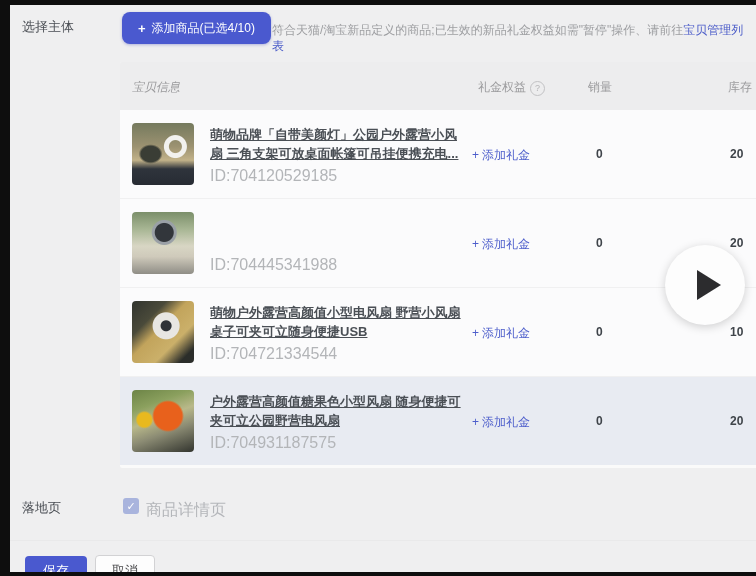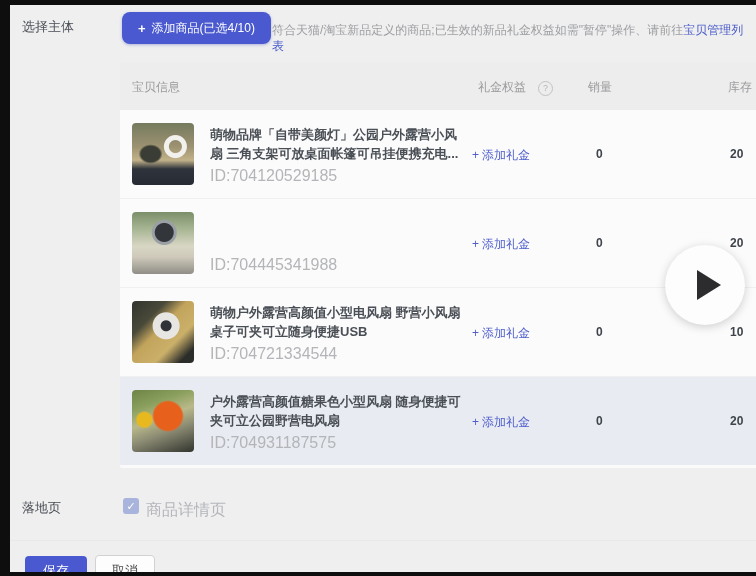--- a/index.html
+++ b/index.html
@@ -36,22 +36,22 @@
 
   
   .table{
     position:absolute;left:120px;top:62px;width:700px;height:406px;
     background:#fafafa;border-radius:2px;
   }
   .thead{
     position:relative;height:48px;background:#ededee;border-radius:2px 2px 0 0;
   }
   .th{position:absolute;top:17px;font-size:12px;color:#9b9b9d;}
-  .th-product{left:12px;}
-  .th-gift{left:358px;display:flex;align-items:flex-end;gap:12px;}
+  .th-product{left:12px;font-style:italic;}
+  .th-gift{left:358px;display:flex;align-items:flex-end;gap:4px;}
   .th-sales{left:468px;}
   .th-stock{left:608px;}
   .info-circle{
     display:inline-flex;align-items:center;justify-content:center;
     width:13px;height:13px;border:1px solid #c2c2c4;border-radius:50%;
     font-size:9px;color:#b5b5b7;line-height:1;
   }
 
   .row{position:relative;height:88px;background:#fbfbfc;}
   .row + .row{border-top:1px solid #f0f0f1;}
@@ -72,21 +72,21 @@
     radial-gradient(circle at 55% 40%, #2f3338 0 5px, #e8e6e2 6px 13px, rgba(0,0,0,0) 14px),
     linear-gradient(135deg,#31342e 0%,#4a4a3a 28%,#c2a45c 45%,#cbb06a 68%,#2b2d2a 88%);}
   .thumb-4{background:
     radial-gradient(circle at 58% 42%, #e8611c 0 14px, rgba(0,0,0,0) 16px),
     radial-gradient(circle at 20% 48%, #e8b91f 0 7px, rgba(0,0,0,0) 9px),
     linear-gradient(160deg,#6c8446 0%,#8ba05e 25%,#b9b98a 45%,#8c8c74 65%,#32342e 100%);}
 
   .title{
     position:absolute;left:90px;top:15px;width:258px;
     font-size:13px;line-height:19px;color:#4a4f55;font-weight:600;
-    max-height:38px;overflow:hidden;
+    max-height:38px;overflow:hidden;text-decoration:underline;
   }
   .pid{
     position:absolute;left:90px;top:57px;
     font-size:16px;color:#b3b5b8;
   }
   .gift-link{
     position:absolute;left:352px;top:37px;
     font-size:12px;color:#4d5ecb;cursor:pointer;font-weight:500;
   }
   .gift-link .plus{margin-right:3px;}

